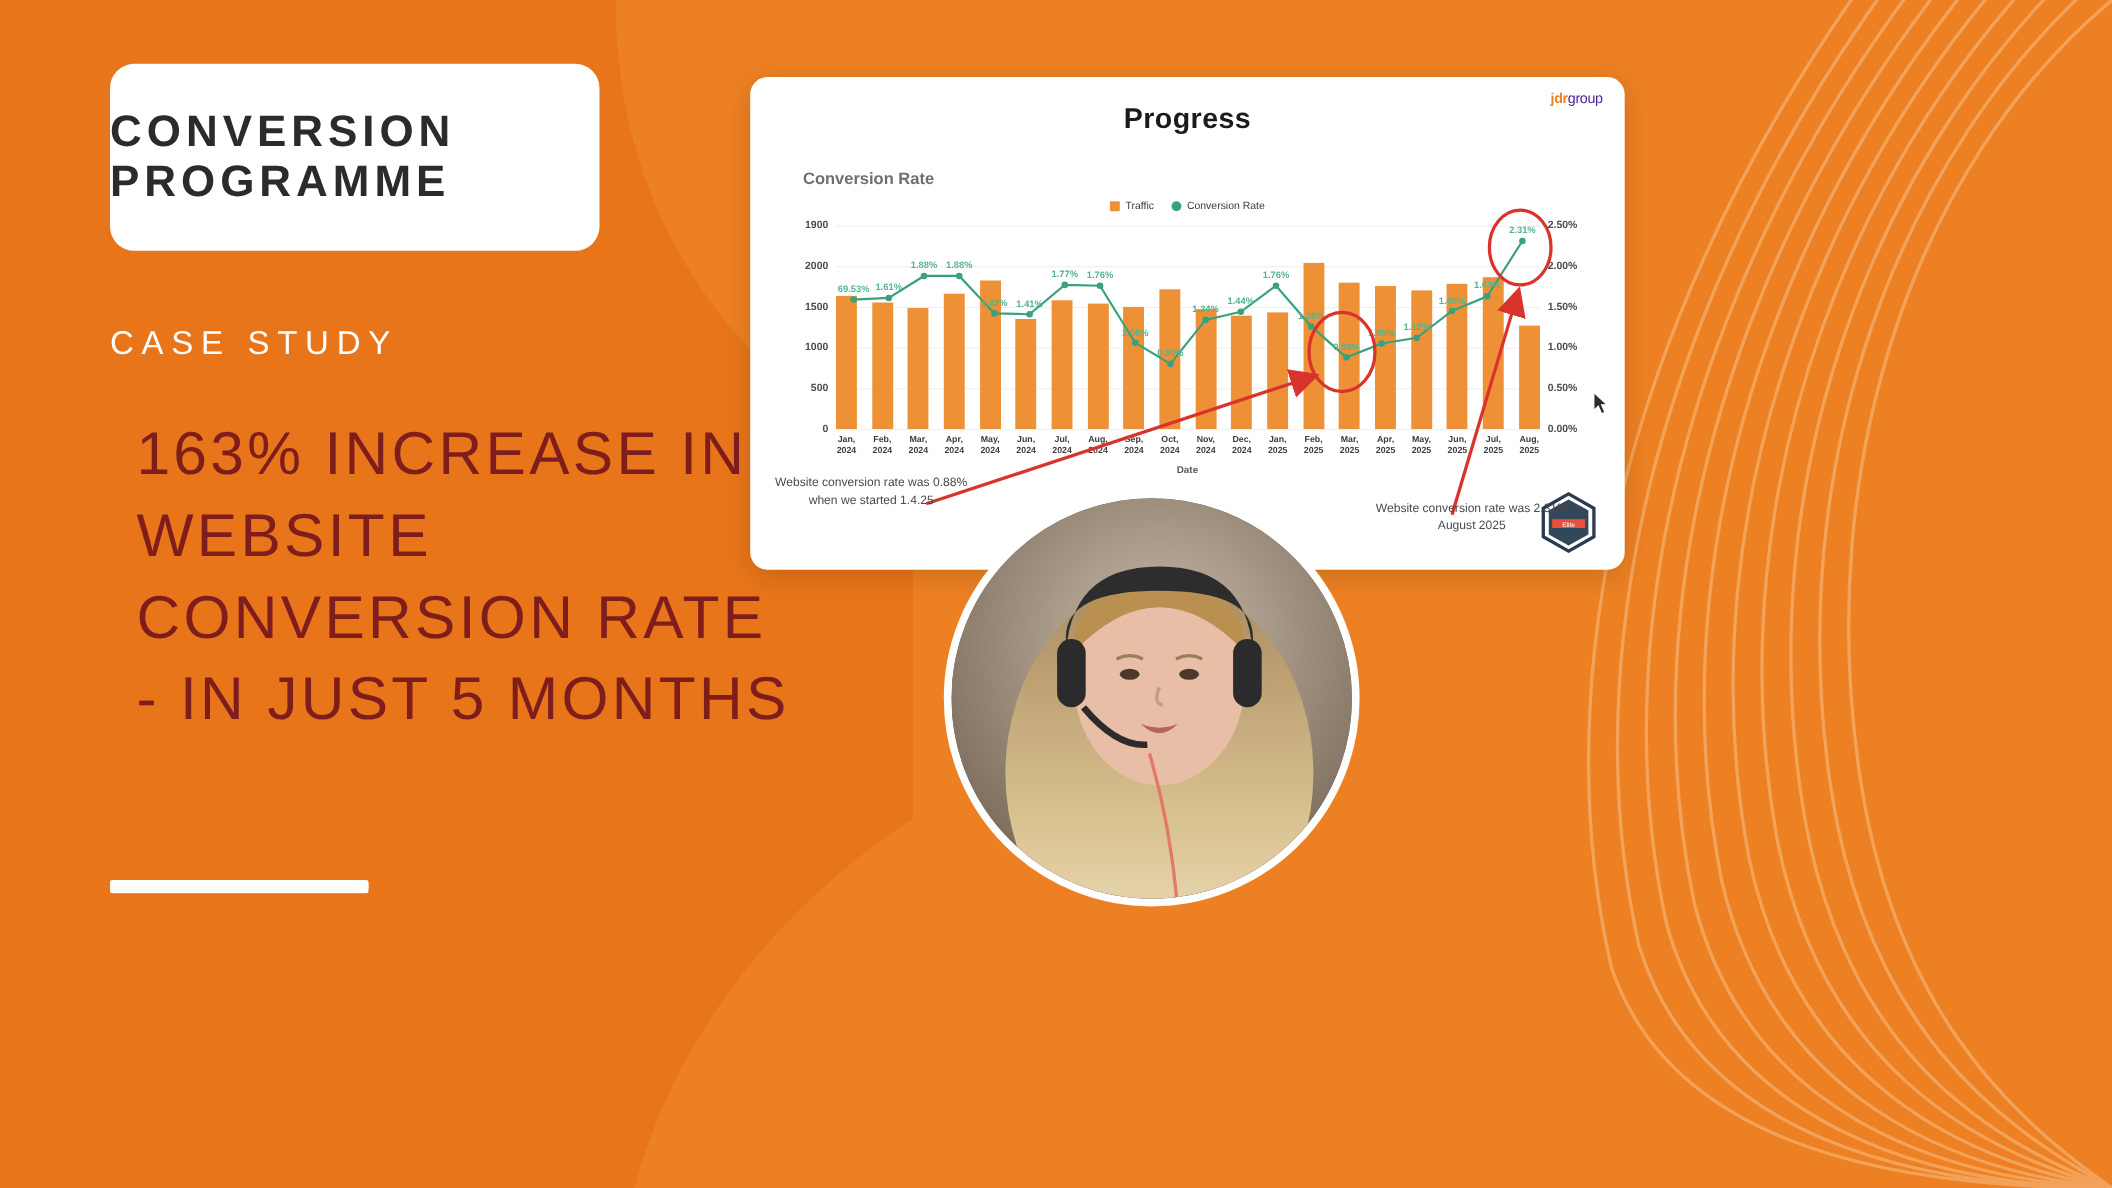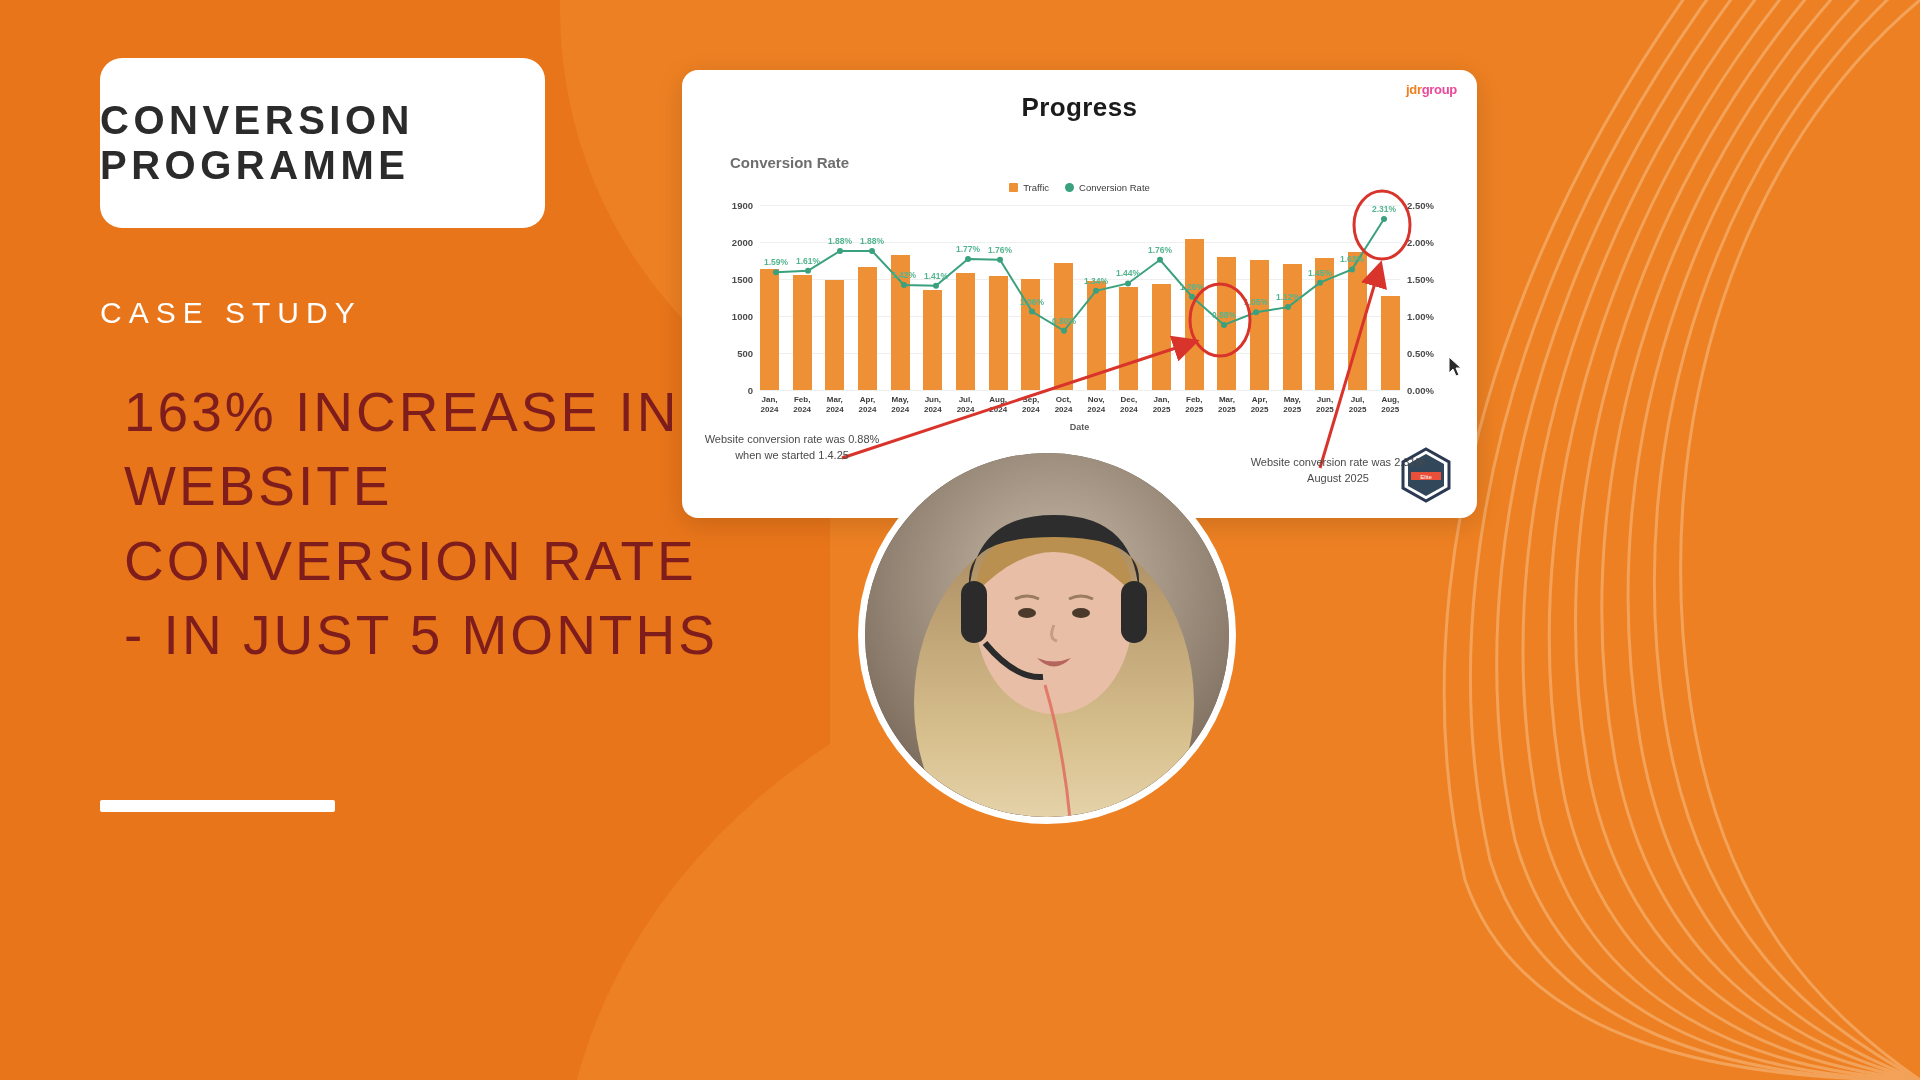--- a/index.html
+++ b/index.html
@@ -65,21 +65,21 @@
     box-shadow:0 6px 26px rgba(0,0,0,.14);
   }
   .card-title{
     position:absolute; left:0; right:0; top:22px; text-align:center;
     font-size:26px; font-weight:bold; color:#1B1B1B; letter-spacing:.4px;
   }
   .jdr-logo{
     position:absolute; right:20px; top:12px;
     font-size:13px; color:#ED8022; font-weight:bold; letter-spacing:-.3px;
   }
-  .jdr-logo .g{ color:#ec4899; font-weight:bold; }
+  .jdr-logo .g{ color:#4c1d95; font-weight:normal; }
 
   .chart-head{
     position:absolute; left:48px; top:84px;
     font-size:15px; font-weight:bold; color:#6E6E6E;
   }
   .legend{
     position:absolute; left:0; right:0; top:112px;
     display:flex; justify-content:center; gap:16px; align-items:center;
     font-size:9.5px; color:#3A3A3A;
   }
@@ -257,21 +257,21 @@
       <circle cx="400" cy="54.76000000000002" r="3" fill="#3AA17E"></circle>
       <circle cx="432" cy="91.76" r="3" fill="#3AA17E"></circle>
       <circle cx="464" cy="119.88000000000001" r="3" fill="#3AA17E"></circle>
       <circle cx="496" cy="107.3" r="3" fill="#3AA17E"></circle>
       <circle cx="528" cy="102.11999999999999" r="3" fill="#3AA17E"></circle>
       <circle cx="560" cy="77.7" r="3" fill="#3AA17E"></circle>
       <circle cx="592" cy="64.38000000000001" r="3" fill="#3AA17E"></circle>
       <circle cx="624" cy="14.060000000000002" r="3" fill="#3AA17E"></circle>
     </svg>
   <div class="plot" id="labelLayer" style="overflow:visible;">
-      <div class="dlabel" style="left: 16px; top: 62.34px;">1.59%</div>
+      <div class="dlabel" style="left: 16px; top: 62.34px;">69.53%</div>
       <div class="dlabel" style="left: 48px; top: 60.86px;">1.61%</div>
       <div class="dlabel" style="left: 80px; top: 40.88px;">1.88%</div>
       <div class="dlabel" style="left: 112px; top: 40.88px;">1.88%</div>
       <div class="dlabel" style="left: 144px; top: 74.92px;">1.42%</div>
       <div class="dlabel" style="left: 176px; top: 75.66px;">1.41%</div>
       <div class="dlabel" style="left: 208px; top: 49.02px;">1.77%</div>
       <div class="dlabel" style="left: 240px; top: 49.76px;">1.76%</div>
       <div class="dlabel" style="left: 272px; top: 101.56px;">1.06%</div>
       <div class="dlabel" style="left: 304px; top: 120.8px;">0.80%</div>
       <div class="dlabel" style="left: 336px; top: 80.84px;">1.34%</div>

